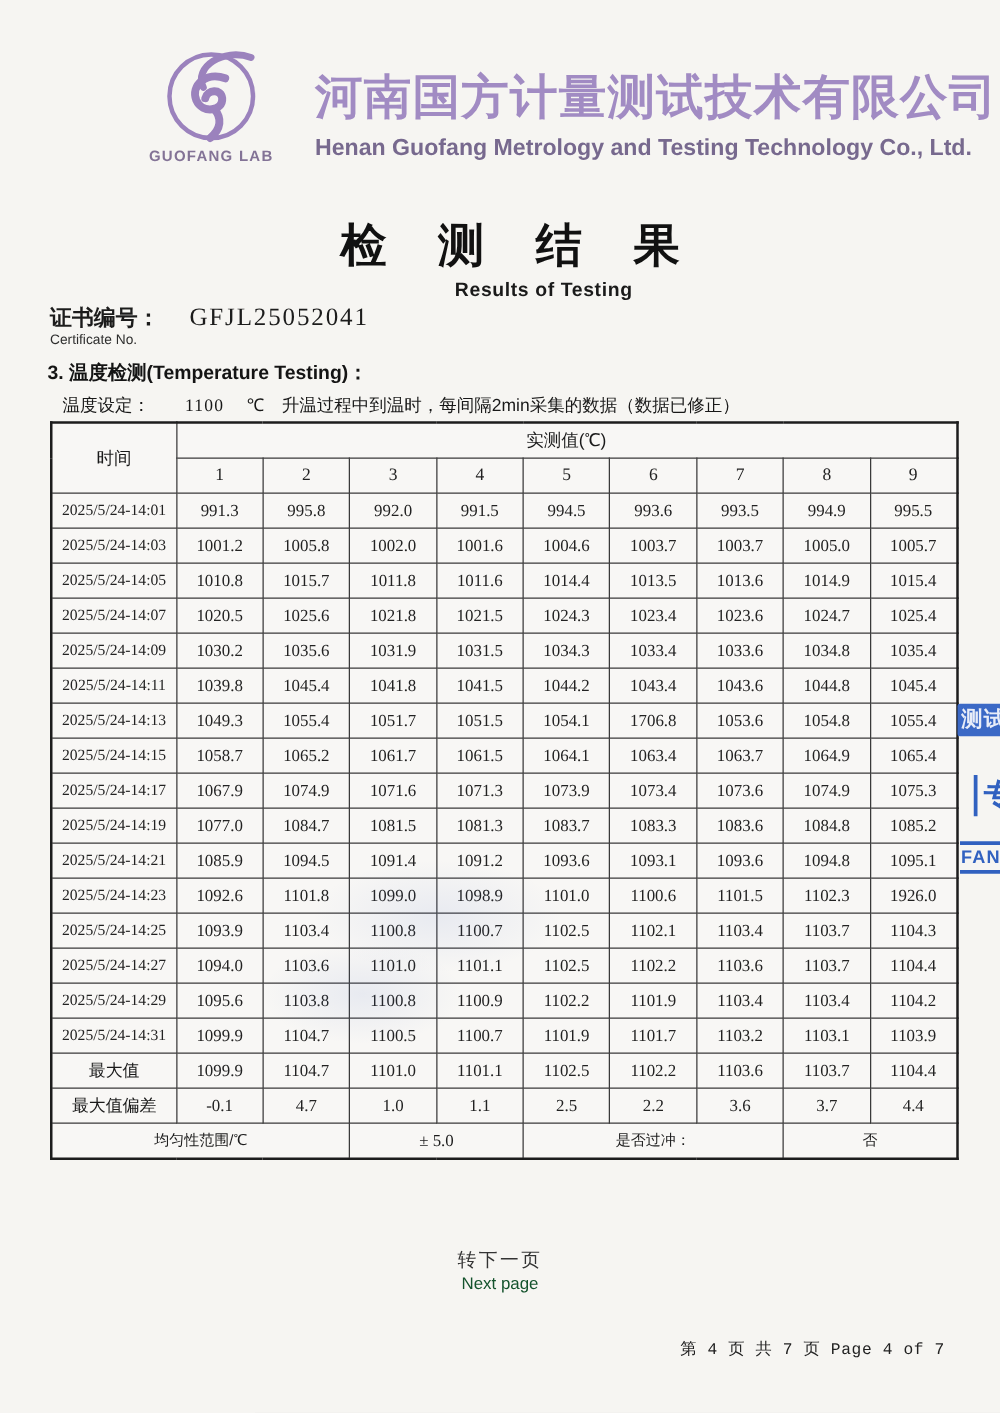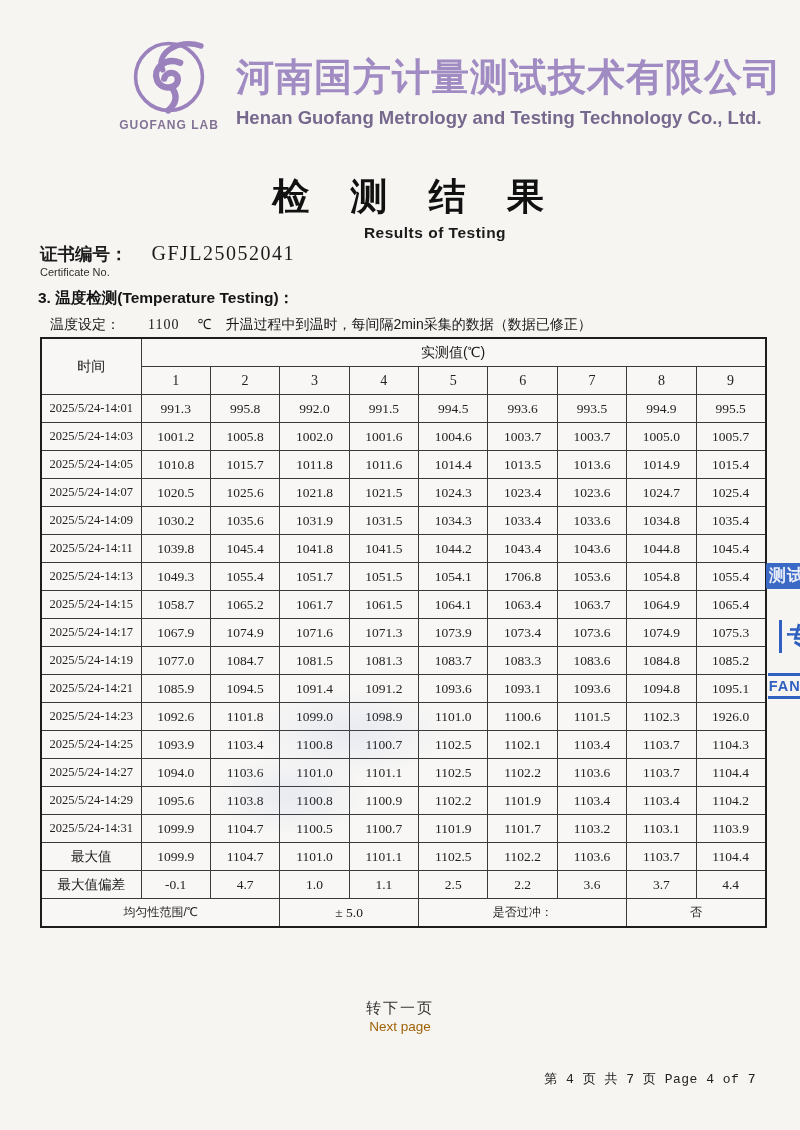--- a/index.html
+++ b/index.html
@@ -4,21 +4,21 @@
 <style>
   html,body{margin:0;padding:0;}
   body{width:800px;height:1130px;background:#e9e8e6;font-family:"Liberation Sans",sans-serif;}
   .page{position:relative;width:800px;height:1130px;background:#f6f5f2;overflow:hidden;color:#1c1c1c;}
 
   
   .header{position:absolute;top:38px;left:110px;display:flex;align-items:flex-start;}
   .logo-block{width:118px;text-align:center;}
   .logo-svg{display:block;margin:0 auto;}
   .logo-caption{margin-top:2px;font-size:12px;font-weight:bold;letter-spacing:1px;color:#837396;white-space:nowrap;}
-  .company{margin-left:8px;padding-top:14px;}
+  .company{margin-left:24px;padding-top:14px;}
   .company-cn{font-size:38px;font-weight:600;letter-spacing:1px;color:#a18bc3;white-space:nowrap;font-family:"Liberation Serif",serif;}
   .company-en{margin-top:4px;font-size:18.5px;font-weight:bold;color:#77698e;white-space:nowrap;}
 
   
   .doc-title{position:absolute;top:172px;left:16px;width:100%;text-align:center;}
   .title-cn{margin:0;font-family:"Liberation Serif",serif;font-size:37px;font-weight:bold;letter-spacing:16px;color:#111;}
   .title-en{margin-top:2px;font-size:15.5px;font-weight:bold;color:#1a1a1a;letter-spacing:.5px;margin-left:38px;}
 
   
   .cert{position:absolute;top:242px;left:40px;}
@@ -41,21 +41,21 @@
   td.time{font-family:"Liberation Serif",serif;font-size:12.5px;color:#222;}
   td.hdr{font-size:14px;color:#1a1a1a;}
   td.ch{font-size:14px;}
   td.sum-label{font-size:13.5px;color:#1a1a1a;}
   td.foot-cn{font-size:12px;}
   td.foot-num{font-family:"Liberation Serif",serif;font-size:13.5px;}
 
   
   .next-page{position:absolute;top:999px;left:0;width:100%;text-align:center;}
   .next-cn{font-size:15px;color:#333;letter-spacing:2px;}
-  .next-en{font-size:13.5px;color:#a16207;margin-top:1px;}
+  .next-en{font-size:13.5px;color:#14532d;margin-top:1px;}
 
   
   .stamp{position:absolute;color:#3161c0;font-weight:bold;white-space:nowrap;}
   .stamp-1{top:563px;right:-8px;background:#3b69c6;color:#e8edf8;font-size:17px;padding:1px 3px 2px 3px;letter-spacing:1px;border-radius:2px;}
   .stamp-2{top:620px;right:-12px;font-size:25px;border-left:3px solid #3161c0;padding-left:5px;}
   .stamp-3{top:673px;right:-14px;font-size:14.5px;border-top:3px solid #3161c0;border-bottom:3px solid #3161c0;padding:2px 1px;letter-spacing:1px;}
 
   
   .blot{position:absolute;border-radius:50%;background:radial-gradient(closest-side,rgba(90,120,200,.10),rgba(90,120,200,0));}
   .blot-a{top:688px;left:250px;width:200px;height:90px;}

